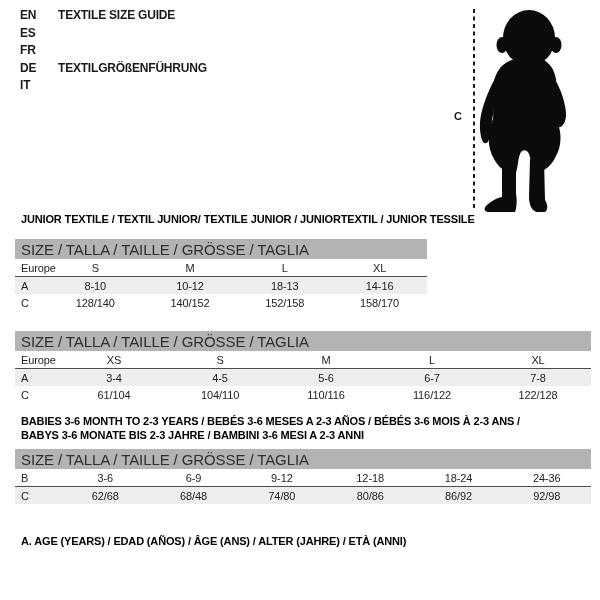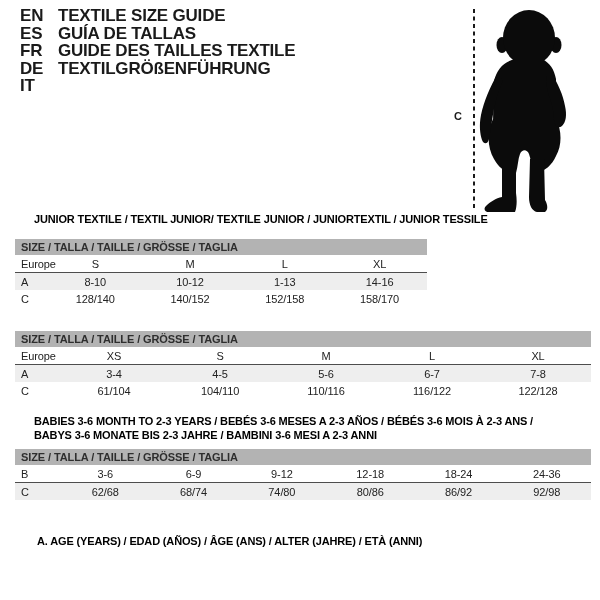--- a/index.html
+++ b/index.html
@@ -6,71 +6,69 @@
   body{
     width:600px;height:600px;background:#ffffff;
     font-family:"Liberation Sans", sans-serif;
     color:#1a1a1a;position:relative;overflow:hidden;
     -webkit-font-smoothing:antialiased;
   }
   .canvas{position:absolute;inset:0;}
 
   
   .langs{position:absolute;left:20px;top:7px;}
-  .lang-row{display:flex;font-weight:bold;font-size:17px;line-height:17.6px;letter-spacing:-0.2px;}
+  .lang-row{display:flex;font-weight:bold;font-size:12px;line-height:17.6px;letter-spacing:-0.2px;}
   .lang-code{width:38px;flex:0 0 38px;}
 
   
   .figure{position:absolute;left:452px;top:3px;width:146px;height:212px;}
   .figure svg{display:block;width:146px;height:212px;}
   .measure-label{font-family:"Liberation Sans",sans-serif;font-size:11px;font-weight:600;fill:#1a1a1a;}
 
   
   .section{position:absolute;left:15px;}
   .s1{top:212px;width:412px;}
   .s2{top:323px;width:576px;}
   .s3{top:414px;width:576px;}
-  .tbl-title{font-weight:bold;font-size:11px;line-height:14px;letter-spacing:-0.15px;color:#000;margin-left:19px;white-space:nowrap;}
+  .tbl-title{font-weight:bold;font-size:11px;line-height:14px;letter-spacing:-0.15px;color:#000;margin-left:6px;white-space:nowrap;}
   .tbl-title .subsc{font-size:8px;vertical-align:-2px;}
   .s1 table{margin-top:13px;}
   .s2 table{margin-top:8px;}
   .s3 table{margin-top:7px;}
 
   table{border-collapse:collapse;table-layout:fixed;width:100%;font-size:11px;}
   col.c-label{width:8%;}
   th.size-head{
-    background:#b3b3b3;color:#2e2e2e;font-weight:bold;text-align:left;
-    font-size:11px;letter-spacing:-0.1px;padding:1.5px 6px;height:13px;white-space:nowrap;
+    background:#b3b3b3;color:#2e2e2e;font-weight:normal;text-align:left;
+    font-size:15px;letter-spacing:-0.1px;padding:1.5px 6px;height:13px;white-space:nowrap;
   }
   td{padding:2px 3px;height:13px;text-align:center;color:#222;letter-spacing:-0.1px;white-space:nowrap;}
   td.lab{text-align:left;padding-left:6px;}
   tr.rule td{border-bottom:1.5px solid #4d4d4d;margin-top:25px;}
   tr.alt td{background:#eeeeee;}
 
   
   .footnotes{position:absolute;left:21px;top:533px;}
-  .footnote{font-weight:bold;font-size:11px;line-height:17.3px;letter-spacing:-0.15px;color:#000;white-space:nowrap;margin-left:16px;}
+  .footnote{font-weight:bold;font-size:11px;line-height:17.3px;letter-spacing:-0.15px;color:#000;white-space:nowrap;}
 </style>
 </head>
 <body>
 
 <div class="canvas">
 
   <div class="langs">
     <div class="lang-row">
       <span class="lang-code">EN</span>
       <span class="lang-label">TEXTILE SIZE GUIDE</span>
     </div>
     <div class="lang-row">
       <span class="lang-code">ES</span>
-      <span class="lang-label">GUÍA DE TALLAS</span>
     </div>
     <div class="lang-row">
       <span class="lang-code">FR</span>
-      <span class="lang-label">GUIDE DES TAILLES TEXTILE</span>
     </div>
     <div class="lang-row">
       <span class="lang-code">DE</span>
       <span class="lang-label">TEXTILGRÖßENFÜHRUNG</span>
     </div>
     <div class="lang-row">
       <span class="lang-code">IT</span>
     </div>
   </div>
 
@@ -112,21 +110,21 @@
           <td class="lab">Europe</td>
           <td>S</td>
           <td>M</td>
           <td>L</td>
           <td>XL</td>
         </tr>
         <tr class="alt">
           <td class="lab">A</td>
           <td>8-10</td>
           <td>10-12</td>
-          <td>1-13</td>
+          <td>18-13</td>
           <td>14-16</td>
         </tr>
         <tr>
           <td class="lab">C</td>
           <td>128/140</td>
           <td>140/152</td>
           <td>152/158</td>
           <td>158/170</td>
         </tr>
       </tbody>
@@ -201,21 +199,21 @@
           <td>3-6</td>
           <td>6-9</td>
           <td>9-12</td>
           <td>12-18</td>
           <td>18-24</td>
           <td>24-36</td>
         </tr>
         <tr class="alt">
           <td class="lab">C</td>
           <td>62/68</td>
-          <td>68/74</td>
+          <td>68/48</td>
           <td>74/80</td>
           <td>80/86</td>
           <td>86/92</td>
           <td>92/98</td>
         </tr>
       </tbody>
     </table>
   </div>
 
   <div class="footnotes">

